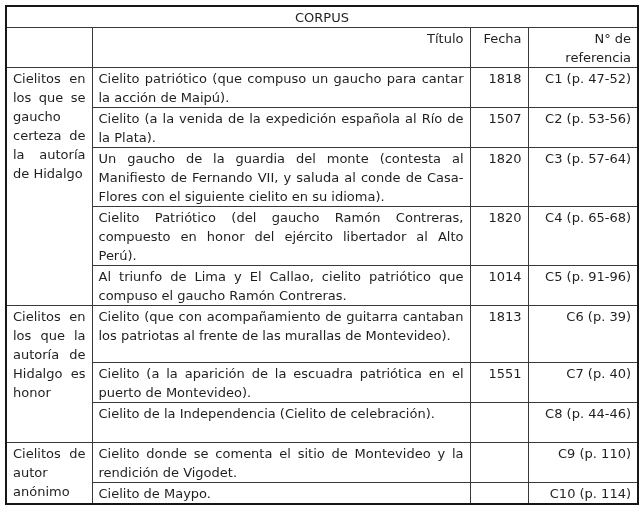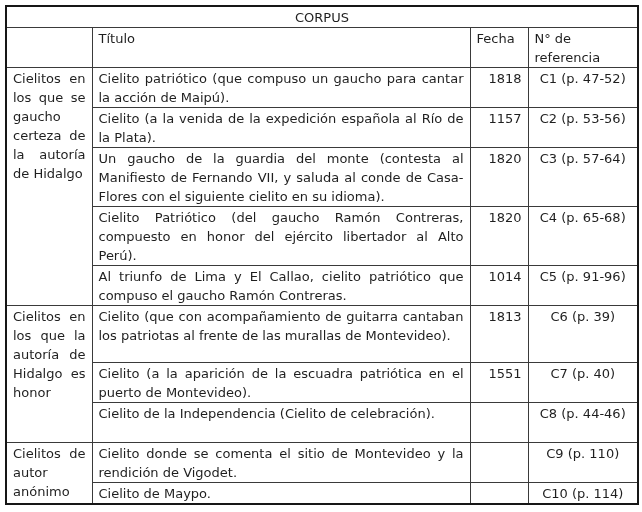--- a/index.html
+++ b/index.html
@@ -40,37 +40,37 @@
   .col-titulo  { width: 378px; }
   .col-fecha   { width: 58px;  }
   .col-ref     { width: 110px; }
 
   td.corpus-title {
     text-align: center;
     height: 20px;
     padding: 1px 4px;
   }
   th.head {
-    text-align: left;
+    text-align: right;
     height: 40px;
   }
   td.group-cell {
     text-align: justify;
     text-justify: inter-word;
     padding-right: 4px;
   }
   td.titulo-cell {
     text-align: justify;
     text-justify: inter-word;
   }
   td.fecha-cell {
     text-align: right;
   }
   td.ref-cell {
-    text-align: center;
+    text-align: right;
     white-space: nowrap;
   }
   
   tr.h2 td { height: 40px; }
   tr.h3 td { height: 57px; }
   tr.h1 td { height: 21px; }
 </style>
 </head>
 <body>
 
@@ -96,21 +96,21 @@
     </tr>
 
     <tr class="h2">
       <td class="group-cell" rowspan="5">Cielitos en los que se gaucho certeza de la autoría de Hidalgo</td>
       <td class="titulo-cell">Cielito patriótico (que compuso un gaucho para cantar la acción de Maipú).</td>
       <td class="fecha-cell">1818</td>
       <td class="ref-cell">C1 (p. 47-52)</td>
     </tr>
     <tr class="h2">
       <td class="titulo-cell">Cielito (a la venida de la expedición española al Río de la Plata).</td>
-      <td class="fecha-cell">1157</td>
+      <td class="fecha-cell">1507</td>
       <td class="ref-cell">C2 (p. 53-56)</td>
     </tr>
     <tr class="h3">
       <td class="titulo-cell">Un gaucho de la guardia del monte (contesta al Manifiesto de Fernando VII, y saluda al conde de Casa-Flores con el siguiente cielito en su idioma).</td>
       <td class="fecha-cell">1820</td>
       <td class="ref-cell">C3 (p. 57-64)</td>
     </tr>
     <tr class="h3">
       <td class="titulo-cell">Cielito Patriótico (del gaucho Ramón Contreras, compuesto en honor del ejército libertador al Alto Perú).</td>
       <td class="fecha-cell">1820</td>

